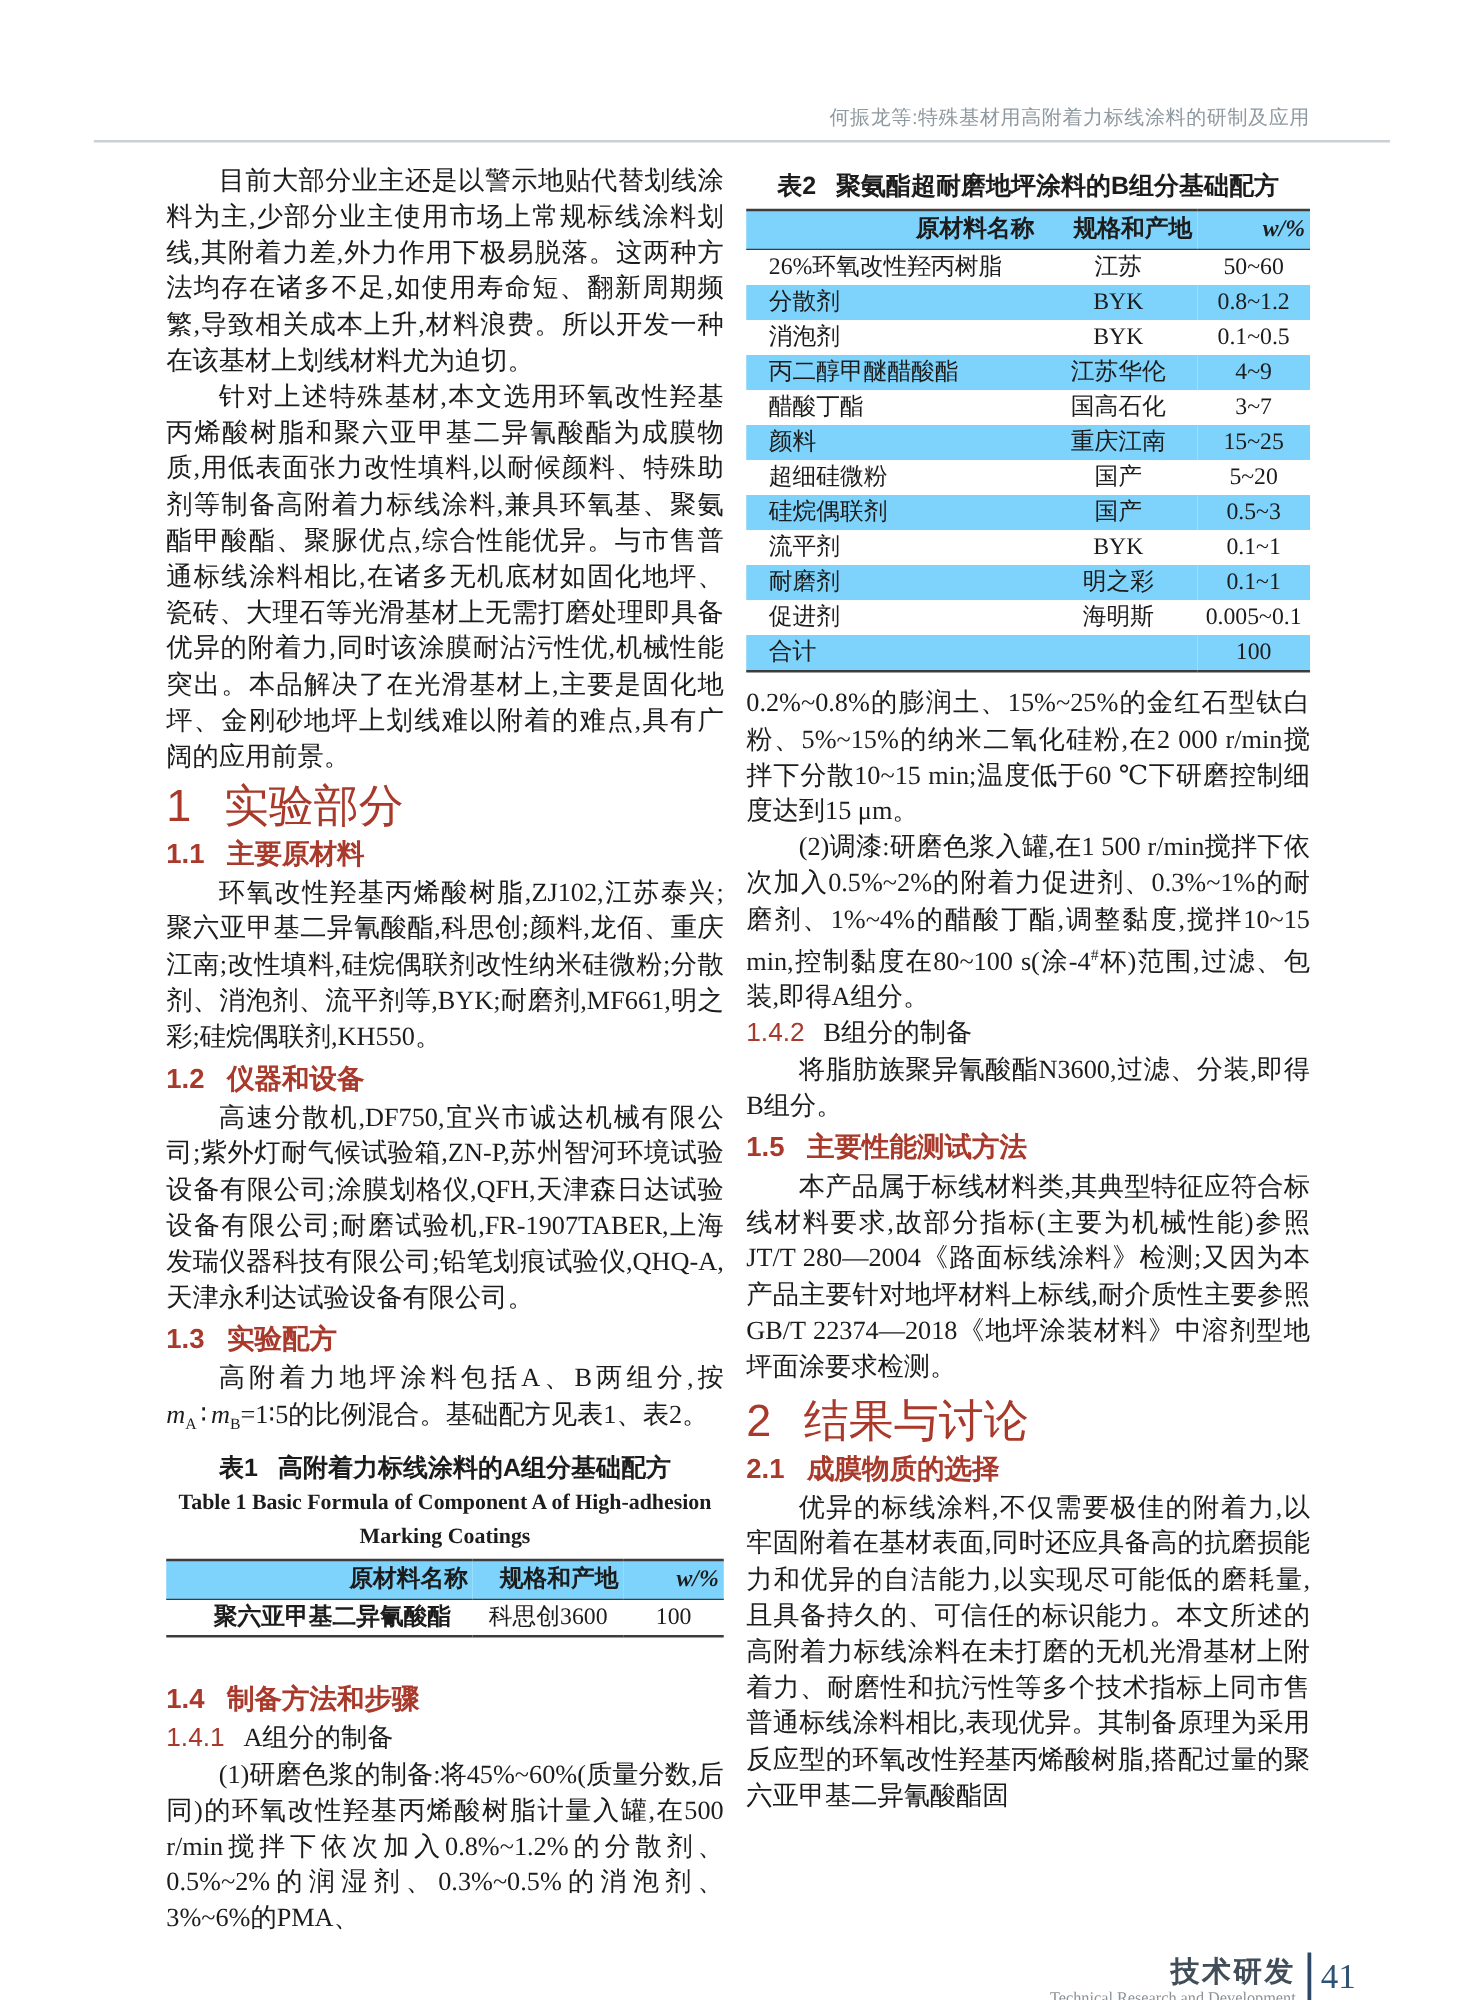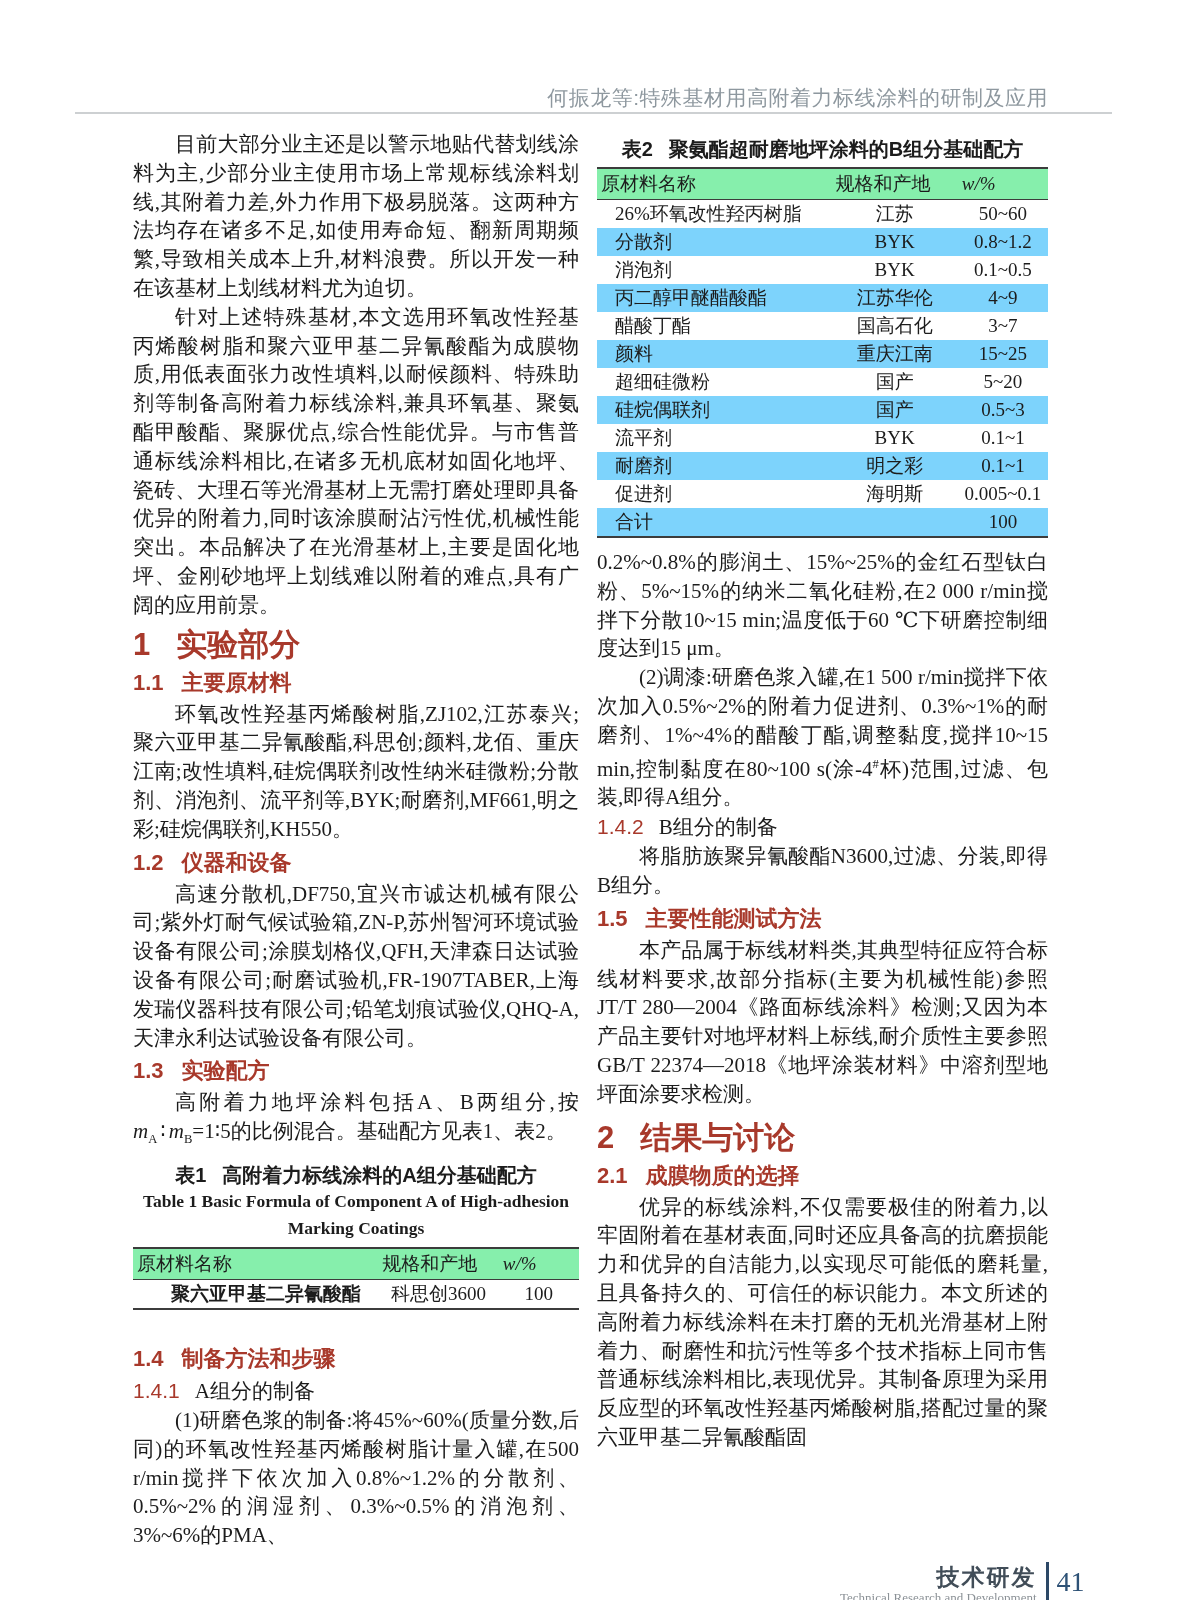--- a/index.html
+++ b/index.html
@@ -4,39 +4,39 @@
 <style>
   html,body{margin:0;padding:0;}
   body{
     width:1187px;height:1600px;position:relative;background:#ffffff;
     font-family:"Liberation Serif","DejaVu Serif",serif;color:#1c1c1c;
     overflow:hidden;
   }
   .running-head{
     position:absolute;top:84px;left:75px;width:973px;text-align:right;
     font-family:"Liberation Sans","DejaVu Sans",sans-serif;
-    font-size:21px;color:#8e989f;letter-spacing:0.5px;
+    font-size:16px;color:#8e989f;letter-spacing:0.5px;
   }
   .head-rule{
     position:absolute;top:112px;left:75px;width:1037px;height:2px;background:#cdd0d2;
   }
   .col{
     position:absolute;top:130px;font-size:21px;line-height:28.8px;
     text-align:justify;
   }
   .col-left{left:133px;width:446px;}
   .col-right{left:597px;width:451px;}
   p.body{margin:0;}
   p.indent{text-indent:2em;}
   sub{font-size:0.6em;}
   sup{font-size:0.6em;}
   .ratio{padding:0 3px;}
   .h1{
-    font-family:"Liberation Sans","DejaVu Sans",sans-serif;font-weight:bold;
-    color:#a8392b;font-size:31px;line-height:34px;margin:8px 0 6px;text-align:left;
+    font-family:"Liberation Sans","DejaVu Sans",sans-serif;font-weight:normal;
+    color:#a8392b;font-size:36px;line-height:34px;margin:8px 0 6px;text-align:left;
   }
   .h1 .num{margin-right:26px;}
   .h2{
     font-family:"Liberation Sans","DejaVu Sans",sans-serif;font-weight:bold;
     color:#a8392b;font-size:22px;line-height:30px;margin:4px 0 2px;text-align:left;
   }
   .h2 .num{margin-right:18px;}
   .h2.mt-lg{margin-top:34px;}
   .h3{font-size:21px;line-height:29px;margin:0;text-align:left;}
   .h3 .num{
@@ -50,22 +50,22 @@
   .tbl-caption-zh .cap-num{margin-right:16px;}
   .tbl-caption-en{
     font-weight:bold;font-size:17.5px;line-height:27px;text-align:center;margin:0;
   }
   table{
     width:100%;border-collapse:collapse;margin-top:5px;
     border-top:2px solid #3c3c3c;border-bottom:2px solid #3c3c3c;
     font-size:19px;line-height:22px;
   }
   thead th{
-    background:#86efac;font-weight:normal;padding:4px 4px;
-    border-bottom:1.5px solid #3c3c3c;text-align:left;
+    background:#7dd3fc;font-weight:bold;padding:4px 4px;
+    border-bottom:1.5px solid #3c3c3c;text-align:right;
   }
   tbody td{padding:3px 4px;text-align:center;}
   tbody tr.alt{background:#7dd3fc;}
   td.c1{text-align:left;padding-left:18px;}
   .t1 td.c1{padding-left:38px;font-weight:bold;}
   .ital{font-style:italic;}
   .footer{
     position:absolute;top:1562px;left:840px;display:flex;align-items:center;
   }
   .footer-labels{text-align:right;}

